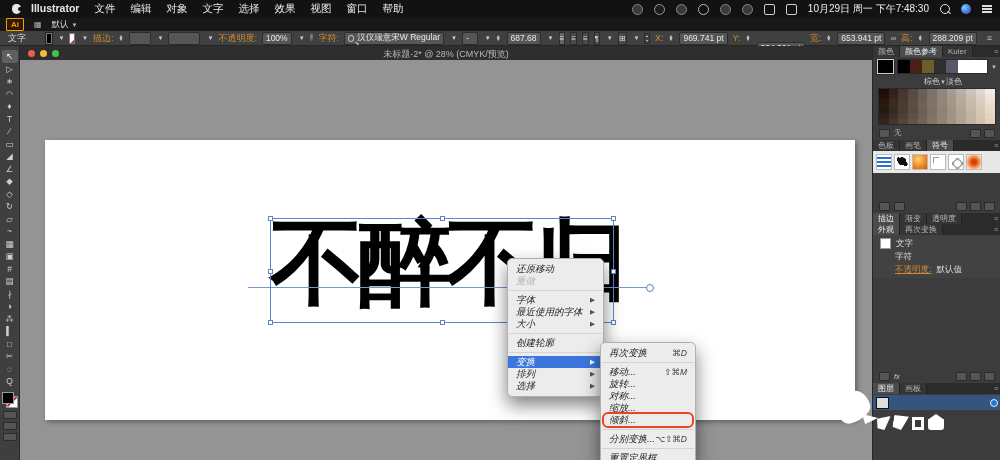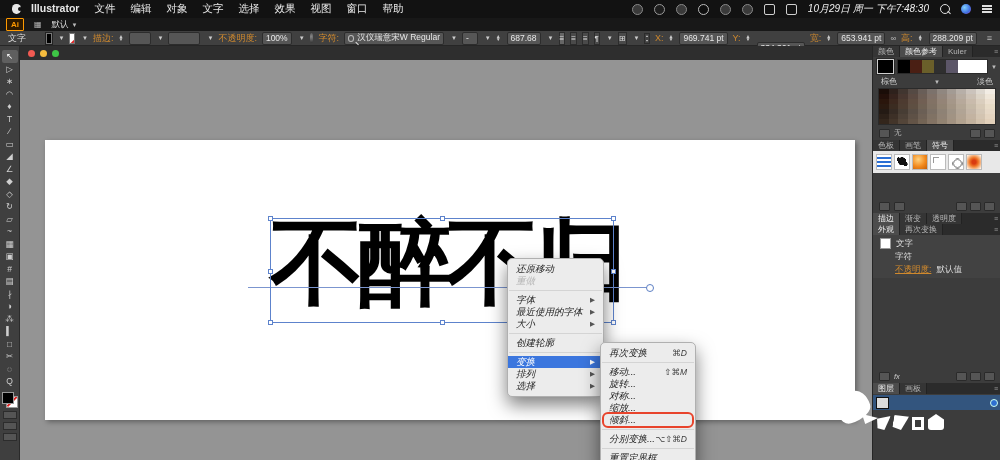--- a/index.html
+++ b/index.html
@@ -6,21 +6,21 @@
   #app{position:relative;width:1000px;height:460px;overflow:hidden;background:#1d1d1d;
        font-family:"Liberation Sans","DejaVu Sans",sans-serif;-webkit-font-smoothing:antialiased;}
   
   #menubar{position:absolute;left:0;top:0;width:1000px;height:18px;background:#121212;
            display:flex;align-items:center;color:#e8e8e8;font-size:10.5px;padding:0 8px;box-sizing:border-box;}
   #apple{width:9px;height:10px;background:#e8e8e8;border-radius:45% 45% 48% 48%;margin:0 10px 0 4px;position:relative;}
   #apple::before{content:"";position:absolute;right:-1px;top:3px;width:4px;height:4px;border-radius:50%;background:#121212;}
   #menubar-items{display:flex;gap:15px;}
   .mb-item{cursor:default;}
   .mb-item.bold{font-weight:bold;}
-  #mb-right{margin-left:auto;display:flex;align-items:center;gap:11px;font-style:italic;}
+  #mb-right{margin-left:auto;display:flex;align-items:center;gap:11px;}
   .sicon{width:9px;height:9px;border-radius:50%;background:#cfcfcf;display:inline-block;}
   .sicon.dark{background:#3a3a3a;border:1px solid #888;}
   .sicon.sq{border-radius:2px;background:transparent;border:1px solid #cfcfcf;}
   #mb-clock{font-size:10px;color:#f0f0f0;}
   .mag{position:relative;width:8px;height:8px;border:1.3px solid #e0e0e0;border-radius:50%;display:inline-block;}
   .mag::after{content:"";position:absolute;left:6px;top:7px;width:4px;height:1.3px;background:#e0e0e0;transform:rotate(45deg);}
   .siri{width:10px;height:10px;border-radius:50%;background:radial-gradient(circle at 35% 35%,#7fd0ff,#3f6fe0 60%,#b04fd8);}
   .bars{display:inline-flex;flex-direction:column;gap:1.5px;}
   .bars i{width:10px;height:1.4px;background:#dedede;}
   
@@ -93,21 +93,21 @@
   
   #dock{position:absolute;left:872px;top:46px;width:128px;height:414px;background:#3c3c3c;border-left:1px solid #262626;font-size:8.5px;color:#ccc;}
   .tabs{display:flex;background:#2b2b2b;height:11px;align-items:stretch;overflow:hidden;}
   .tab{padding:0 5px;display:flex;align-items:center;background:#353535;border-right:1px solid #222;color:#b5b5b5;font-size:8px;white-space:nowrap;}
   .tab.active{background:#4c4c4c;color:#eee;}
   .tabs .pmenu{margin-left:auto;color:#999;font-size:7px;padding-right:3px;display:flex;align-items:center;}
   .prow{display:flex;align-items:center;padding:2px 4px;gap:3px;}
   #cur-swatch{width:15px;height:13px;background:#000;border:1px solid #cfcfcf;outline:1px solid #2a2a2a;}
   #harmony{display:flex;height:13px;flex:1;border:1px solid #2a2a2a;background:#fff;}
   #harmony span{width:12px;height:100%;display:block;}
-  #cg-labels{display:flex;justify-content:space-between;padding:0 8px;font-size:8px;color:#ccc;height:11px;align-items:center;}
+  #cg-labels{display:flex;padding:0 8px;font-size:8px;color:#ccc;height:11px;align-items:center;margin-left:43px;}
   #cg-grid{display:grid;grid-template-columns:repeat(12,1fr);gap:0;margin:1px 5px;border:1px solid #2a2a2a;}
   #cg-grid span{height:5px;display:block;}
   .pfooter{display:flex;align-items:center;gap:4px;padding:2px 6px;height:10px;color:#bbb;font-size:7.5px;}
   .fic{width:9px;height:7px;background:#555;border:1px solid #2a2a2a;border-radius:1px;}
   .pfooter .right{margin-left:auto;display:flex;gap:3px;}
   #symrow{background:#e8e8e8;margin:0;padding:2px 3px;display:flex;gap:2px;height:18px;align-items:center;}
   .sym{width:16px;height:16px;border:1px solid #bbb;background:#fff;box-sizing:border-box;}
   .sym.stripes{background:repeating-linear-gradient(180deg,#fff 0 2px,#2b6fd4 2px 4px);}
   .sym.splat{background:radial-gradient(circle at 50% 45%,#111 38%,transparent 40%),
              radial-gradient(circle at 25% 30%,#111 12%,transparent 14%),
@@ -275,20 +275,21 @@
       <div class="modebtn"></div>
       <div class="modebtn"></div>
       <div class="modebtn"></div>
     </div>
 
   <div id="docarea">
     <div id="doctitle">
       <span class="tl" id="tl-r"></span>
       <span class="tl" id="tl-y"></span>
       <span class="tl" id="tl-g"></span>
+      <span id="doctitle-text">未标题-2* @ 28% (CMYK/预览)</span>
     </div>
     <div id="canvas">
       <div id="artboard"></div>
       <div id="bigtext">不醉不归</div>
       <div id="selline"></div>
       <div id="selcircle"></div>
       <div id="bbox">
         <span class="hdl" style="left:-3px;top:-3px;"></span>
         <span class="hdl" style="left:50%;top:-3px;margin-left:-2px;"></span>
         <span class="hdl" style="right:-3px;top:-3px;"></span>

